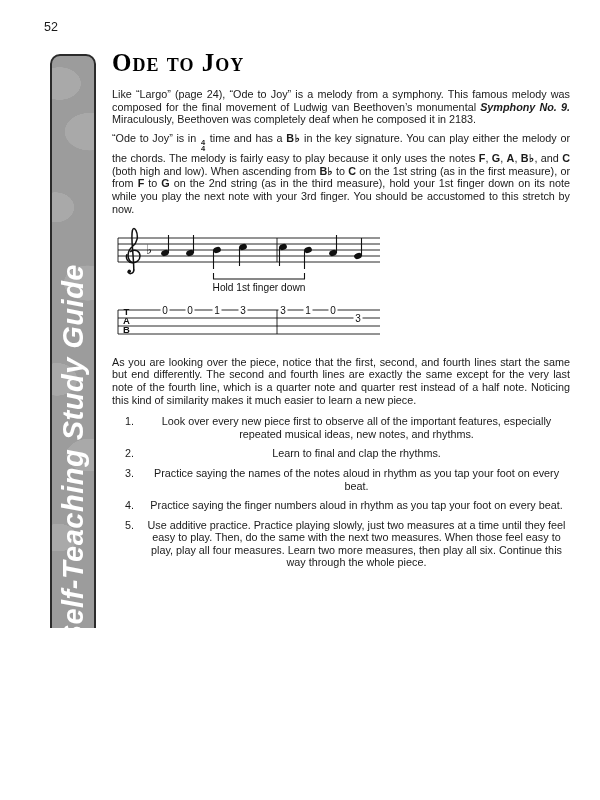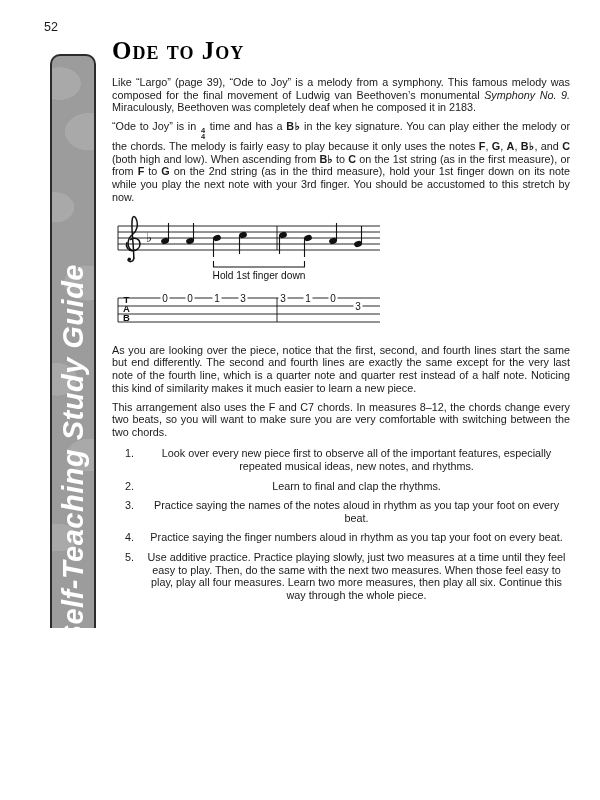--- a/index.html
+++ b/index.html
@@ -26,26 +26,26 @@
   .sidebar-label{
     position:absolute;left:7px;bottom:100px;line-height:1;
     writing-mode:vertical-rl;transform:rotate(180deg);
     font-size:29px;font-weight:bold;font-style:italic;letter-spacing:.5px;
     color:var(--sidebar-label,#ffffff);white-space:nowrap;
   }
   .sidebar-music{position:absolute;left:1px;bottom:3px;opacity:.5;}
   
   .content{position:absolute;left:112px;top:38px;width:458px;}
   h1.title{
-    margin:0 0 13px 0;font-family:"Liberation Serif",serif;font-weight:bold;
+    margin:12px 0 13px 0;font-family:"Liberation Serif",serif;font-weight:bold;
     font-variant:small-caps;font-size:25px;letter-spacing:1px;line-height:1;color:#000;
   }
   p.body{margin:0 0 6.5px 0;font-size:10.8px;line-height:12.6px;text-align:justify;}
   p.body .b{font-weight:bold;}
-  p.body .it{font-style:italic;}
+  p.body .it{font-style:italic;font-weight:bold;}
   .ts{
     display:inline-flex;flex-direction:column;vertical-align:-3px;
     font-weight:bold;font-size:7.5px;line-height:6px;text-align:center;padding:0 1px;
   }
   figure.music{margin:2px 0 12px 0;padding:0;}
   
   .practice-list{padding-left:6px;margin-top:9px;}
   .li-row{display:flex;margin:0 0 7px 0;font-size:10.8px;line-height:12.6px;}
   .li-num{width:16px;text-align:right;flex:0 0 auto;margin-right:9px;}
   .li-text{flex:1;text-align:center;}
@@ -70,21 +70,21 @@
         <path d="M8 73 L33 72 L33 75 L8 76 Z" fill="#6f6f6f" stroke="none"></path>
         <path d="M2 102 C 16 108, 30 104, 40 98"></path>
       </g>
     </svg>
     <div class="sidebar-label">Self-Teaching Study Guide</div>
   </div>
 
   <div class="content">
     <h1 class="title">Ode to Joy</h1>
 
-    <p class="body"><span>Like “Largo” (page 39), “Ode to Joy” is a melody from a symphony. This famous melody was composed for the final movement of Ludwig van Beethoven’s monumental </span><span class="it">Symphony No. 9.</span><span> Miraculously, Beethoven was completely deaf when he composed it in 2183.</span></p>
+    <p class="body"><span>Like “Largo” (page 24), “Ode to Joy” is a melody from a symphony. This famous melody was composed for the final movement of Ludwig van Beethoven’s monumental </span><span class="it">Symphony No. 9.</span><span> Miraculously, Beethoven was completely deaf when he composed it in 2183.</span></p>
     <p class="body"><span>“Ode to Joy” is in </span><span class="ts">
           <span>4</span>
           <span>4</span>
         </span><span> time and has a </span><span class="b">B♭</span><span> in the key signature. You can play either the melody or the chords. The melody is fairly easy to play because it only uses the notes </span><span class="b">F</span><span>, </span><span class="b">G</span><span>, </span><span class="b">A</span><span>, </span><span class="b">B♭</span><span>, and </span><span class="b">C</span><span> (both high and low). When ascending from </span><span class="b">B♭</span><span> to </span><span class="b">C</span><span> on the 1st string (as in the first measure), or from </span><span class="b">F</span><span> to </span><span class="b">G</span><span> on the 2nd string (as in the third measure), hold your 1st finger down on its note while you play the next note with your 3rd finger. You should be accustomed to this stretch by now.</span></p>
 
     <figure class="music">
       <svg id="music-svg" width="458" height="118" viewBox="0 0 458 118">
           <g stroke="#111111" stroke-width="0.9">
             <line x1="6" y1="16" x2="268" y2="16"></line>
             <line x1="6" y1="22" x2="268" y2="22"></line>
@@ -163,21 +163,20 @@
             <text x="196" y="91.5" font-size="10" text-anchor="middle" fill="#111111">1</text>
             <rect x="216.5" y="83" width="9" height="10" fill="#fff"></rect>
             <text x="221" y="91.5" font-size="10" text-anchor="middle" fill="#111111">0</text>
             <rect x="241.5" y="91" width="9" height="10" fill="#fff"></rect>
             <text x="246" y="99.5" font-size="10" text-anchor="middle" fill="#111111">3</text>
           </g>
         </svg>
     </figure>
 
     <p class="body"><span>As you are looking over the piece, notice that the first, second, and fourth lines start the same but end differently. The second and fourth lines are exactly the same except for the very last note of the fourth line, which is a quarter note and quarter rest instead of a half note. Noticing this kind of similarity makes it much easier to learn a new piece.</span></p>
-    <p class="body"><span>This arrangement also uses the F and C7 chords. In measures 8–12, the chords change every two beats, so you will want to make sure you are very comfortable with switching between the two chords.</span></p>
 
     <div class="practice-list">
         <div class="li-row">
           <span class="li-num">1.</span>
           <span class="li-text">Look over every new piece first to observe all of the important features, especially repeated musical ideas, new notes, and rhythms.</span>
         </div>
         <div class="li-row">
           <span class="li-num">2.</span>
           <span class="li-text">Learn to final and clap the rhythms.</span>
         </div>

